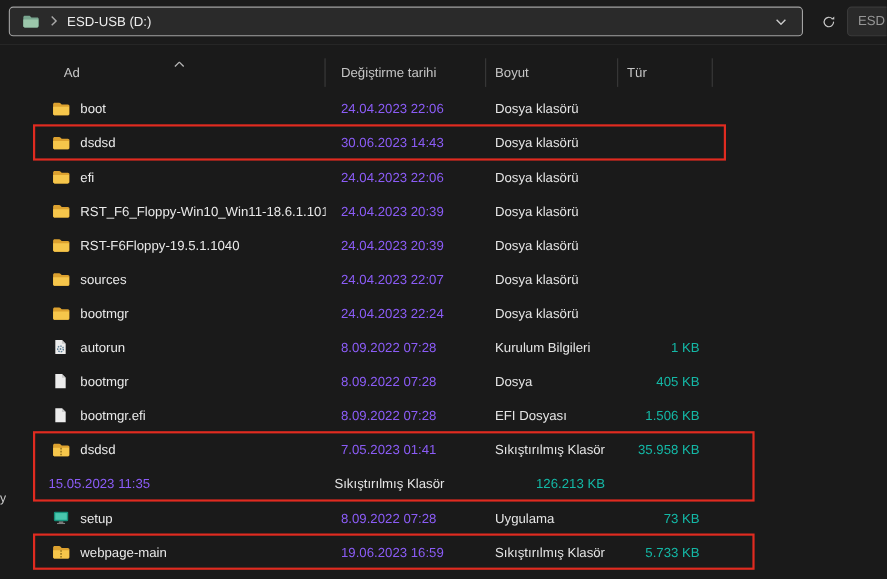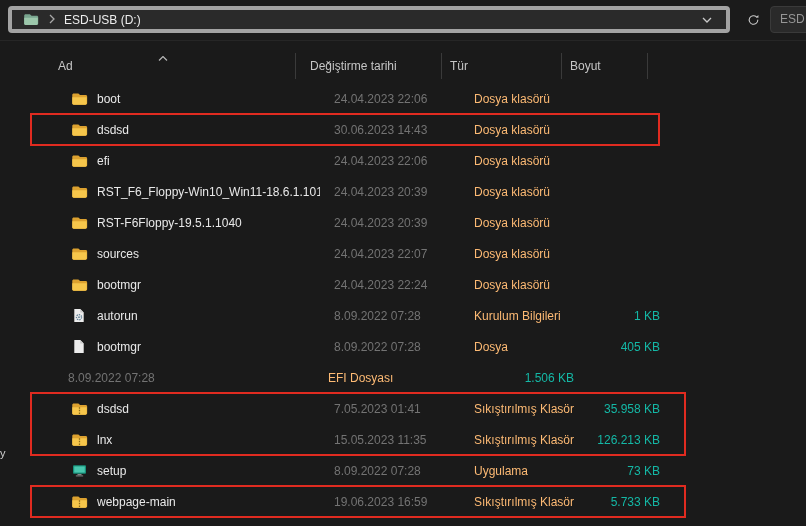--- a/index.html
+++ b/index.html
@@ -5,21 +5,21 @@
   html,body{margin:0;padding:0;}
   body{
     width:806px;height:526px;position:relative;overflow:hidden;
     background:#1a1a1a;color:#e6e6e6;
     font-family:"Liberation Sans",sans-serif;font-size:12px;
   }
   
   .topbar{position:relative;height:40px;background:#1b1b1b;border-bottom:1px solid #262626;}
   .addressbar{
     position:absolute;left:8px;top:6px;width:722px;height:27px;box-sizing:border-box;
-    background:#2a2a2a;border:4px solid #a3a3a3;border-radius:4px;
+    background:#2a2a2a;border:1px solid #a3a3a3;border-radius:4px;
     display:flex;align-items:center;gap:9px;padding:0 10px;cursor:text;
   }
   .crumb{color:#ededed;white-space:nowrap;cursor:pointer;}
   .addr-dropdown{margin-left:auto;display:flex;align-items:center;padding:4px;cursor:pointer;}
   .refresh-btn{
     position:absolute;left:741px;top:8px;width:25px;height:24px;border:none;background:transparent;
     display:flex;align-items:center;justify-content:center;cursor:pointer;border-radius:4px;
   }
   .searchbox{
     position:absolute;left:770px;top:6px;width:70px;height:27px;box-sizing:border-box;
@@ -36,29 +36,29 @@
     box-sizing:border-box;border-right:1px solid #3a3a3a;height:26px;align-self:end;
     display:flex;align-items:flex-end;padding-bottom:6px;cursor:pointer;position:relative;
     white-space:nowrap;
   }
   .hcell.c-name{padding-left:28px;}
   .hcell.c-date{padding-left:14px;}
   .hcell.c-type{padding-left:8px;}
   .hcell.c-size{padding-left:8px;}
   .sort-icon{position:absolute;top:-3px;left:50%;transform:translateX(-50%);}
   
-  .rows-wrap{position:relative;margin-top:4px;padding-left:24px;}
+  .rows-wrap{position:relative;margin-top:4px;}
   .row{
     display:grid;grid-template-columns:266px 146px 120px 86px;margin-left:30px;height:31px;
     align-items:center;cursor:default;
   }
   .cell{white-space:nowrap;overflow:hidden;}
   .cell.name{display:flex;align-items:center;gap:9px;padding-left:16px;color:#e9e9e9;}
-  .cell.date{padding-left:14px;color:#737373;}
-  .cell.type{padding-left:8px;color:#fdba74;}
+  .cell.date{padding-left:14px;color:#8b5cf6;}
+  .cell.type{padding-left:8px;color:#e5e5e5;}
   .cell.size{text-align:right;padding-right:12px;color:#14b8a6;}
   .icon{width:18px;min-width:18px;display:flex;justify-content:center;align-items:center;}
   
   .hl{position:absolute;box-sizing:border-box;border:2px solid #e02b20;pointer-events:none;z-index:5;}
   
   .edge-fragment{position:absolute;left:0px;top:447px;font-size:11px;color:#cfcfcf;}
 </style>
 </head>
 <body>
 
@@ -98,25 +98,25 @@
     <span class="sort-icon">
       <svg viewBox="0 0 10 5" width="10" height="5">
           <path d="M1 4.5L5 .5 9 4.5" stroke="#b5b5b5" fill="none" stroke-width="1.2"></path>
         </svg>
     </span>
     <span>Ad</span>
   </div>
   <div class="hcell c-date">
     <span>Değiştirme tarihi</span>
   </div>
+  <div class="hcell c-size">
+    <span>Boyut</span>
+  </div>
   <div class="hcell c-type">
     <span>Tür</span>
-  </div>
-  <div class="hcell c-size">
-    <span>Boyut</span>
   </div>
 </div>
 
 <div class="rows-wrap">
   <div id="rows">
   <div class="row">
     <span class="cell name">
       <span class="icon">
             <svg viewBox="0 0 20 16" width="17" height="14">
               <path d="M1.5 3.2c0-1 .8-1.7 1.7-1.7h4.9c.4 0 .9.2 1.2.5l1.4 1.4h6.6c1 0 1.7.8 1.7 1.7v8c0 1-.8 1.7-1.7 1.7H3.2c-1 0-1.7-.8-1.7-1.7z" fill="#dca12f"></path>
@@ -246,20 +246,29 @@
             </svg>
           </span>
       <span class="fname">bootmgr</span>
     </span>
     <span class="cell date">8.09.2022 07:28</span>
     <span class="cell type">Dosya</span>
     <span class="cell size">405 KB</span>
   </div>
 
   <div class="row">
+    <span class="cell name">
+      <span class="icon">
+            <svg viewBox="0 0 14 17" width="12" height="15">
+              <path d="M1.5 1h7l4 4v11h-11z" fill="#ececec"></path>
+              <path d="M8.5 1l4 4h-4z" fill="#c9c9c9"></path>
+            </svg>
+          </span>
+      <span class="fname">bootmgr.efi</span>
+    </span>
     <span class="cell date">8.09.2022 07:28</span>
     <span class="cell type">EFI Dosyası</span>
     <span class="cell size">1.506 KB</span>
   </div>
 
   <div class="row">
     <span class="cell name">
       <span class="icon">
             <svg viewBox="0 0 20 16" width="17" height="14">
               <path d="M1.5 3.2c0-1 .8-1.7 1.7-1.7h4.9c.4 0 .9.2 1.2.5l1.4 1.4h6.6c1 0 1.7.8 1.7 1.7v8c0 1-.8 1.7-1.7 1.7H3.2c-1 0-1.7-.8-1.7-1.7z" fill="#dca12f"></path>
@@ -268,30 +277,20 @@
             </svg>
           </span>
       <span class="fname">dsdsd</span>
     </span>
     <span class="cell date">7.05.2023 01:41</span>
     <span class="cell type">Sıkıştırılmış Klasör</span>
     <span class="cell size">35.958 KB</span>
   </div>
 
   <div class="row">
-    <span class="cell name">
-      <span class="icon">
-            <svg viewBox="0 0 20 16" width="17" height="14">
-              <path d="M1.5 3.2c0-1 .8-1.7 1.7-1.7h4.9c.4 0 .9.2 1.2.5l1.4 1.4h6.6c1 0 1.7.8 1.7 1.7v8c0 1-.8 1.7-1.7 1.7H3.2c-1 0-1.7-.8-1.7-1.7z" fill="#dca12f"></path>
-              <path d="M1.5 5.8h17v7.3c0 1-.8 1.7-1.7 1.7H3.2c-1 0-1.7-.8-1.7-1.7z" fill="#f6c64b"></path>
-              <path d="M10 5.8v8" stroke="#8a6a18" stroke-width="1.5" stroke-dasharray="1.8 1.3"></path>
-            </svg>
-          </span>
-      <span class="fname">lnx</span>
-    </span>
     <span class="cell date">15.05.2023 11:35</span>
     <span class="cell type">Sıkıştırılmış Klasör</span>
     <span class="cell size">126.213 KB</span>
   </div>
 
   <div class="row">
     <span class="cell name">
       <span class="icon">
             <svg viewBox="0 0 18 16" width="15" height="13">
               <rect x="1" y="1.5" width="16" height="10.5" rx="1.2" fill="#17917b"></rect>

